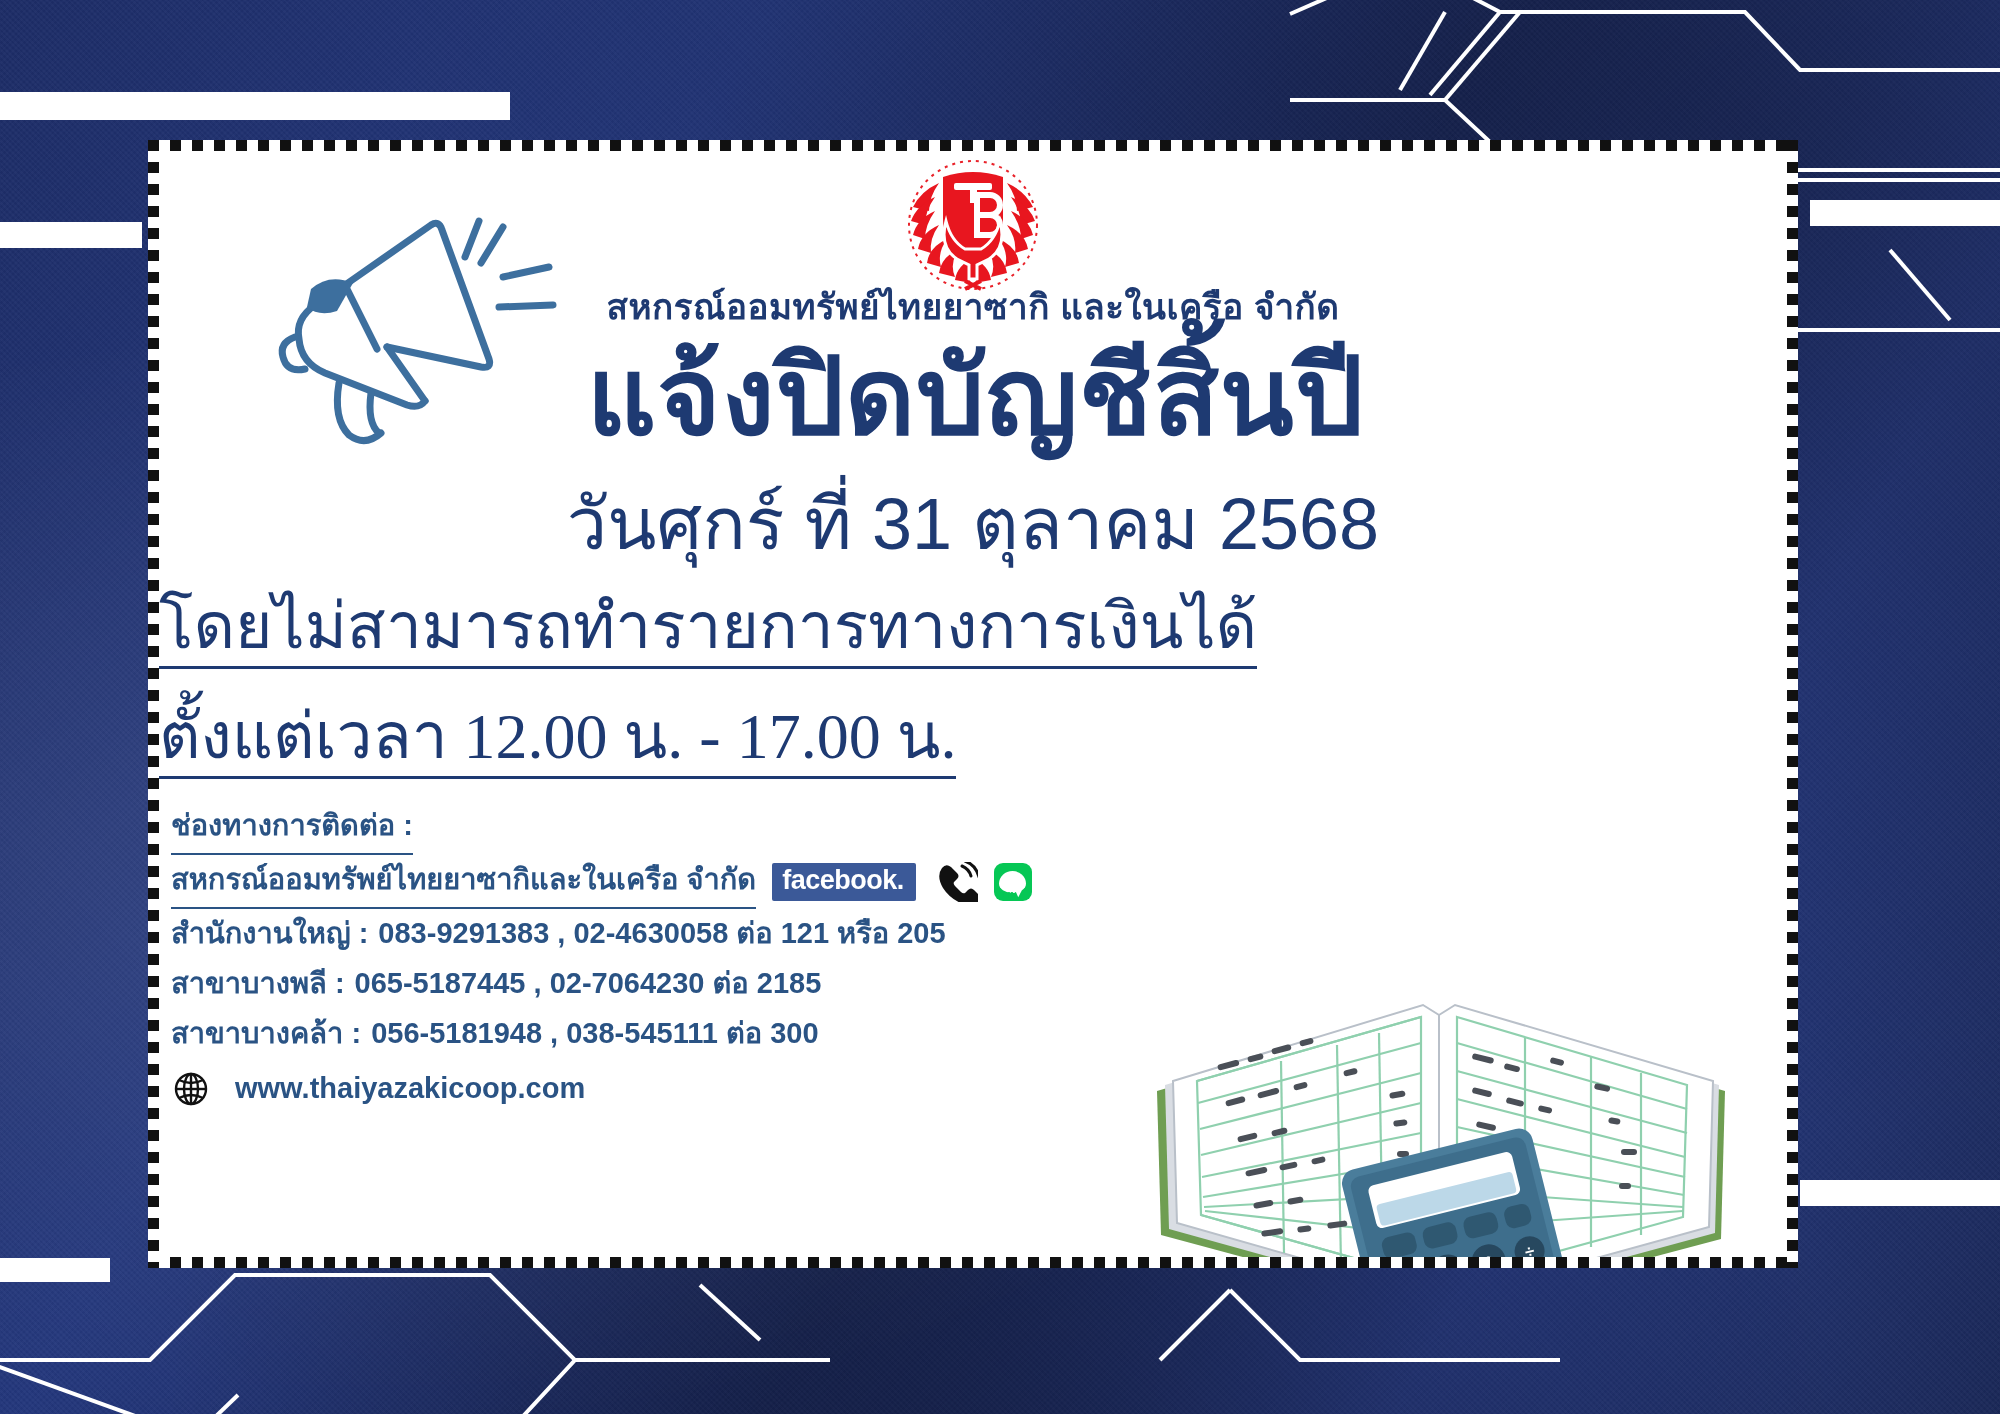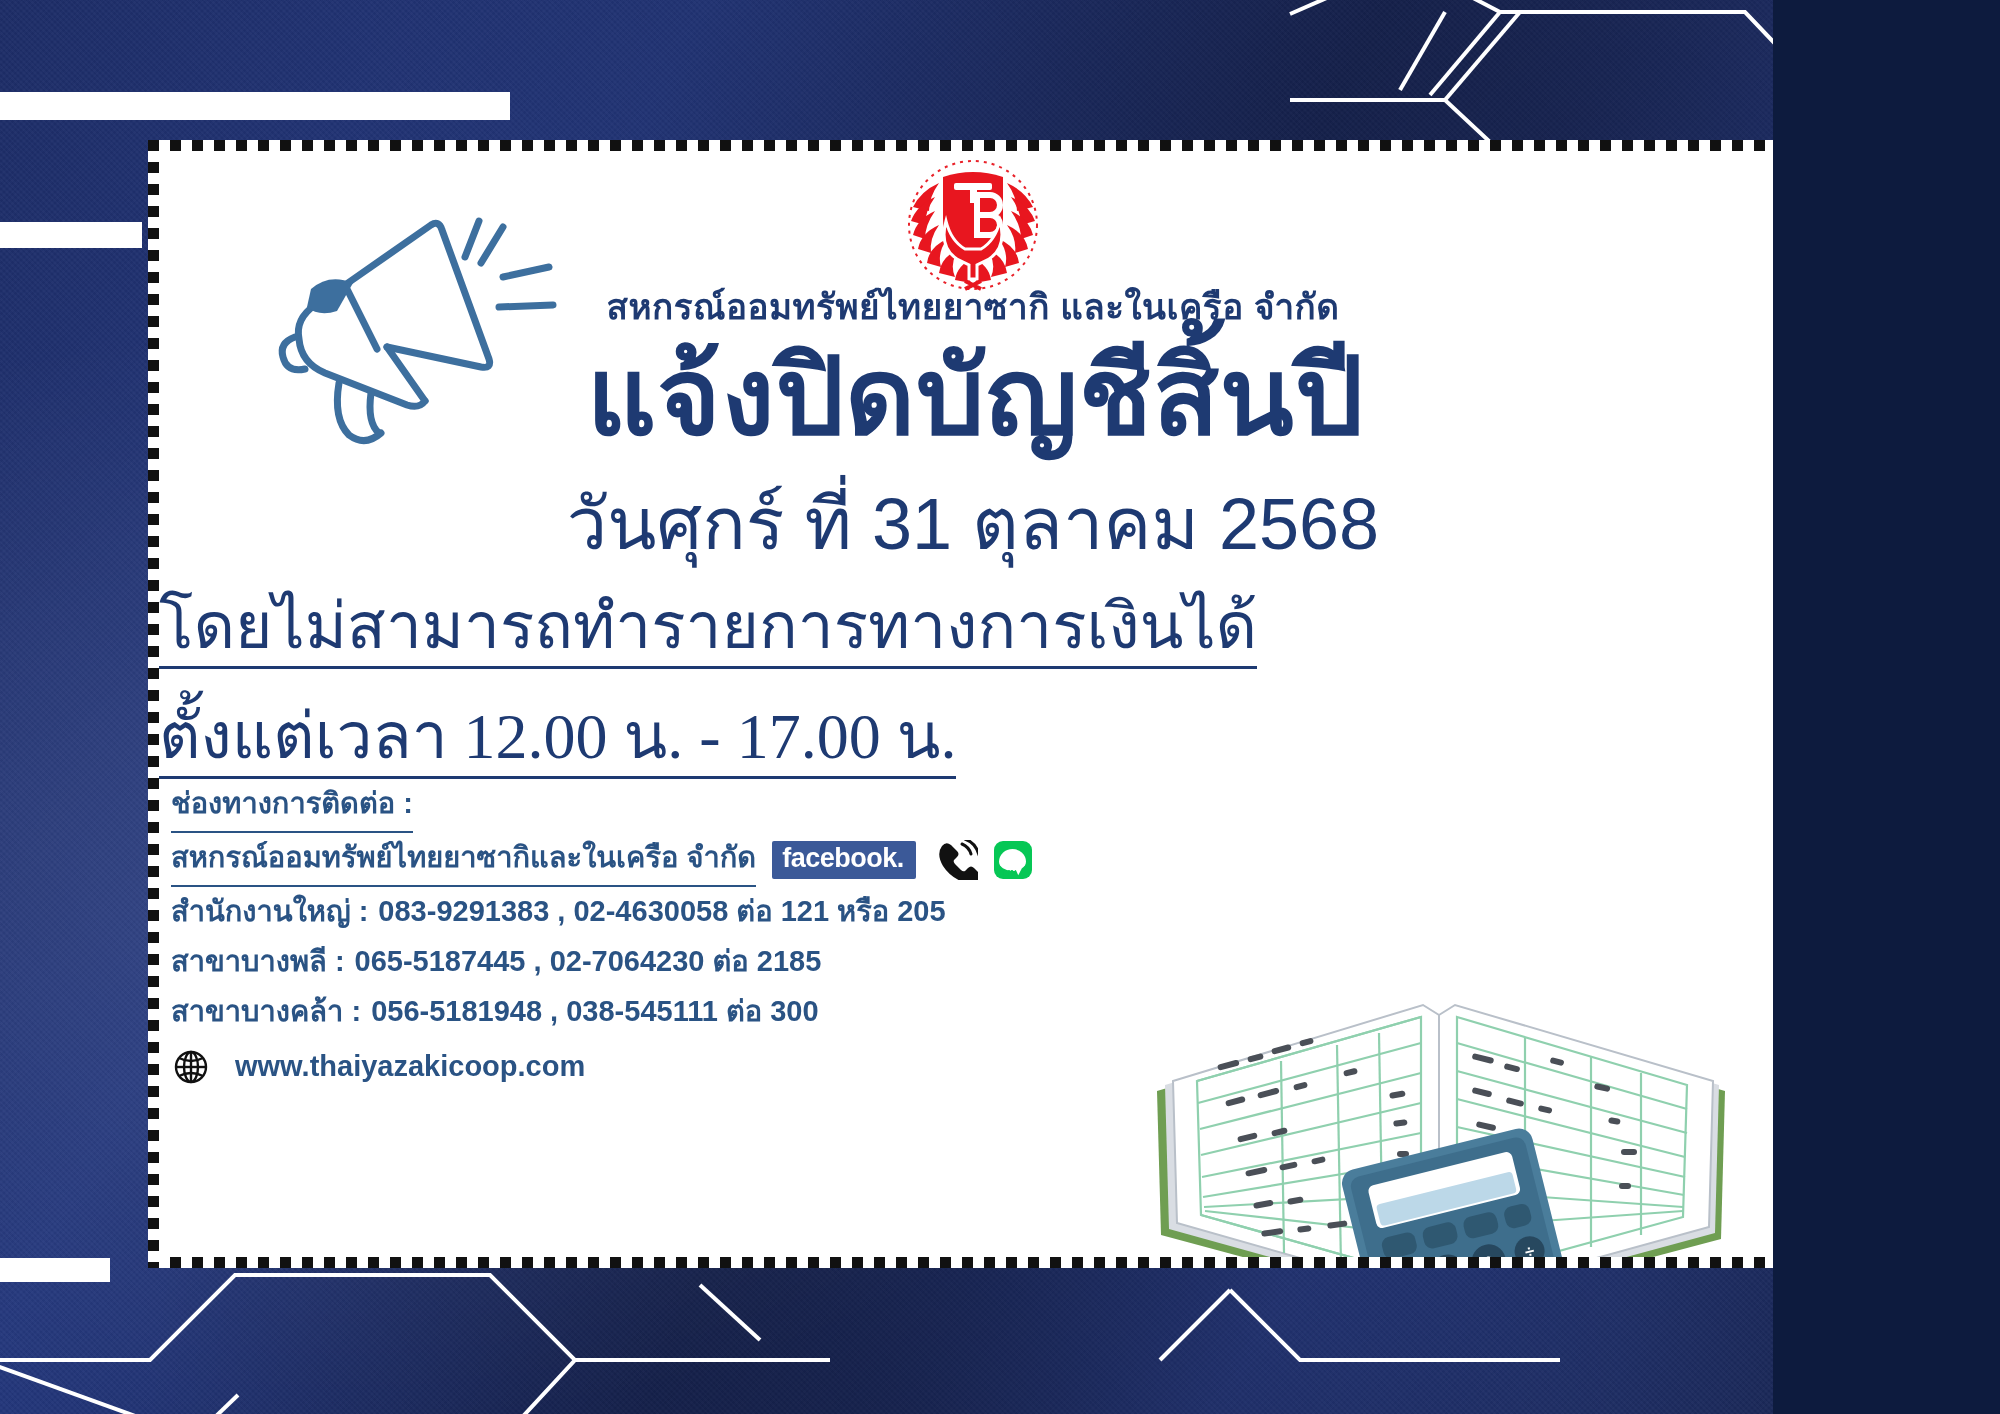--- a/index.html
+++ b/index.html
@@ -5,21 +5,21 @@
   html, body {
     margin: 0;
     padding: 0;
     background: #0d1b3e;
   }
   body {
     font-family: "Liberation Sans", "DejaVu Sans", sans-serif;
   }
   #poster {
     position: relative;
-    width: 1773px;
+    width: 2000px;
     height: 1414px;
     overflow: hidden;
     background: #701a75;
   }
 
   
   .bg-base {
     position: absolute;
     inset: 0;
     background:
@@ -144,21 +144,21 @@
     border-bottom: 3px solid #1e3a72;
     padding-bottom: 4px;
   }
   .stmt-1 { top: 438px; }
   .stmt-2 { top: 548px; }
 
   
   .contact {
     position: absolute;
     left: 12px;
-    top: 628px;
+    top: 650px;
     color: #2a5384;
     font-size: 29px;
     line-height: 1.72;
     font-weight: bold;
   }
   .contact .u { border-bottom: 2px solid #2a5384; display: inline-block; padding-bottom: 2px; }
   .contact-row { display: flex; align-items: center; white-space: nowrap; }
   .contact-label { display: inline-block; }
 
   .fb-badge {

